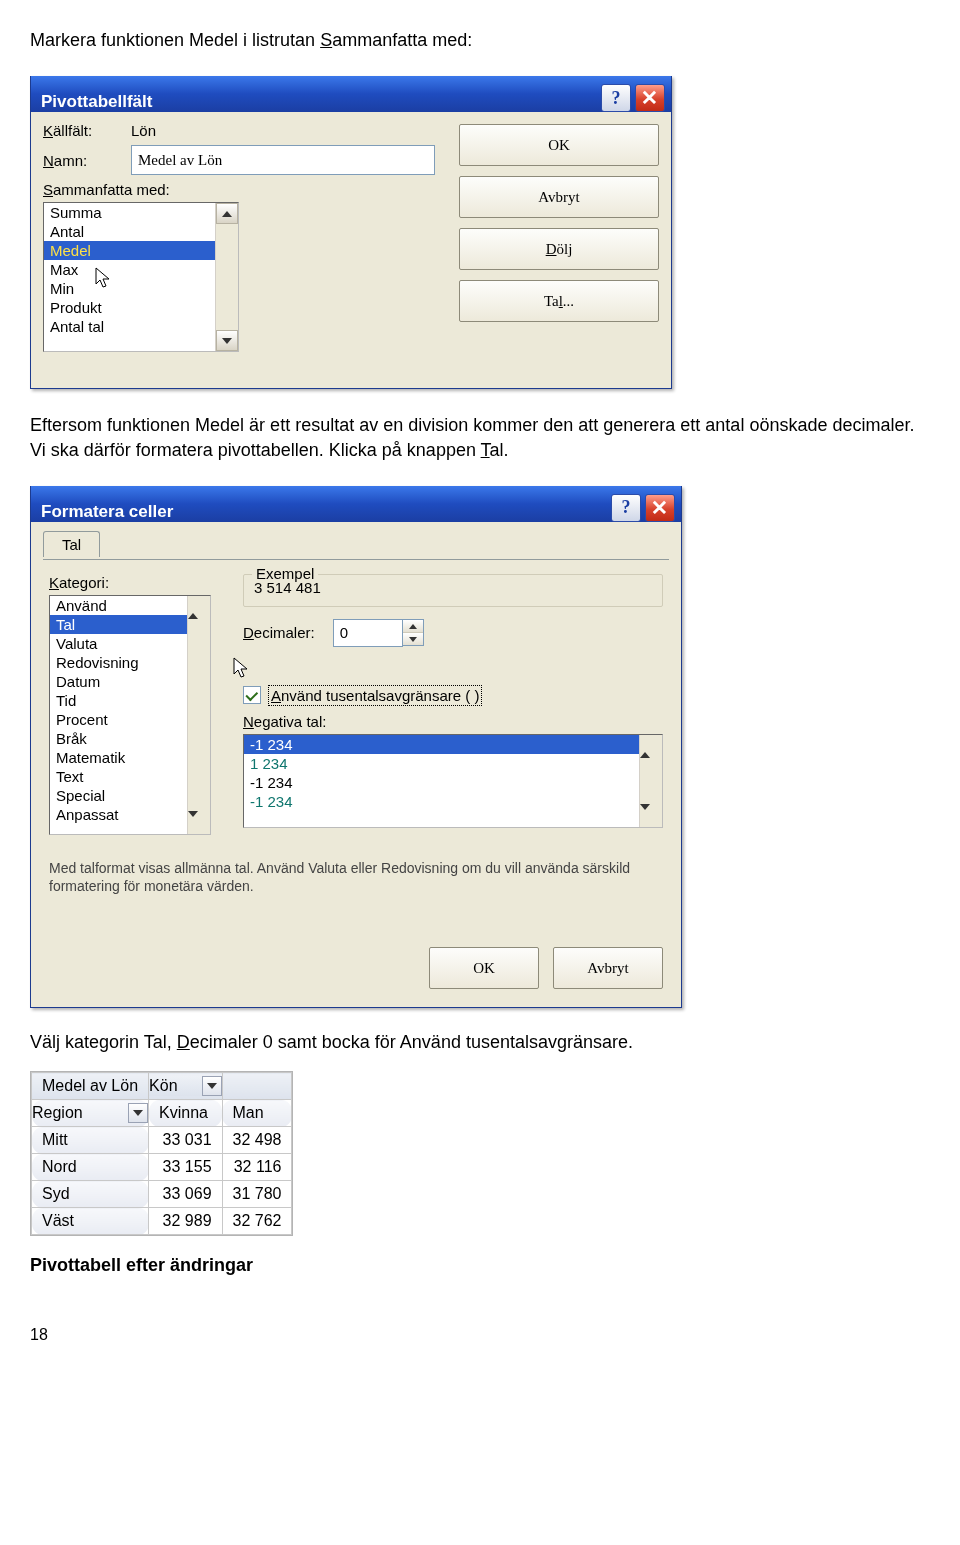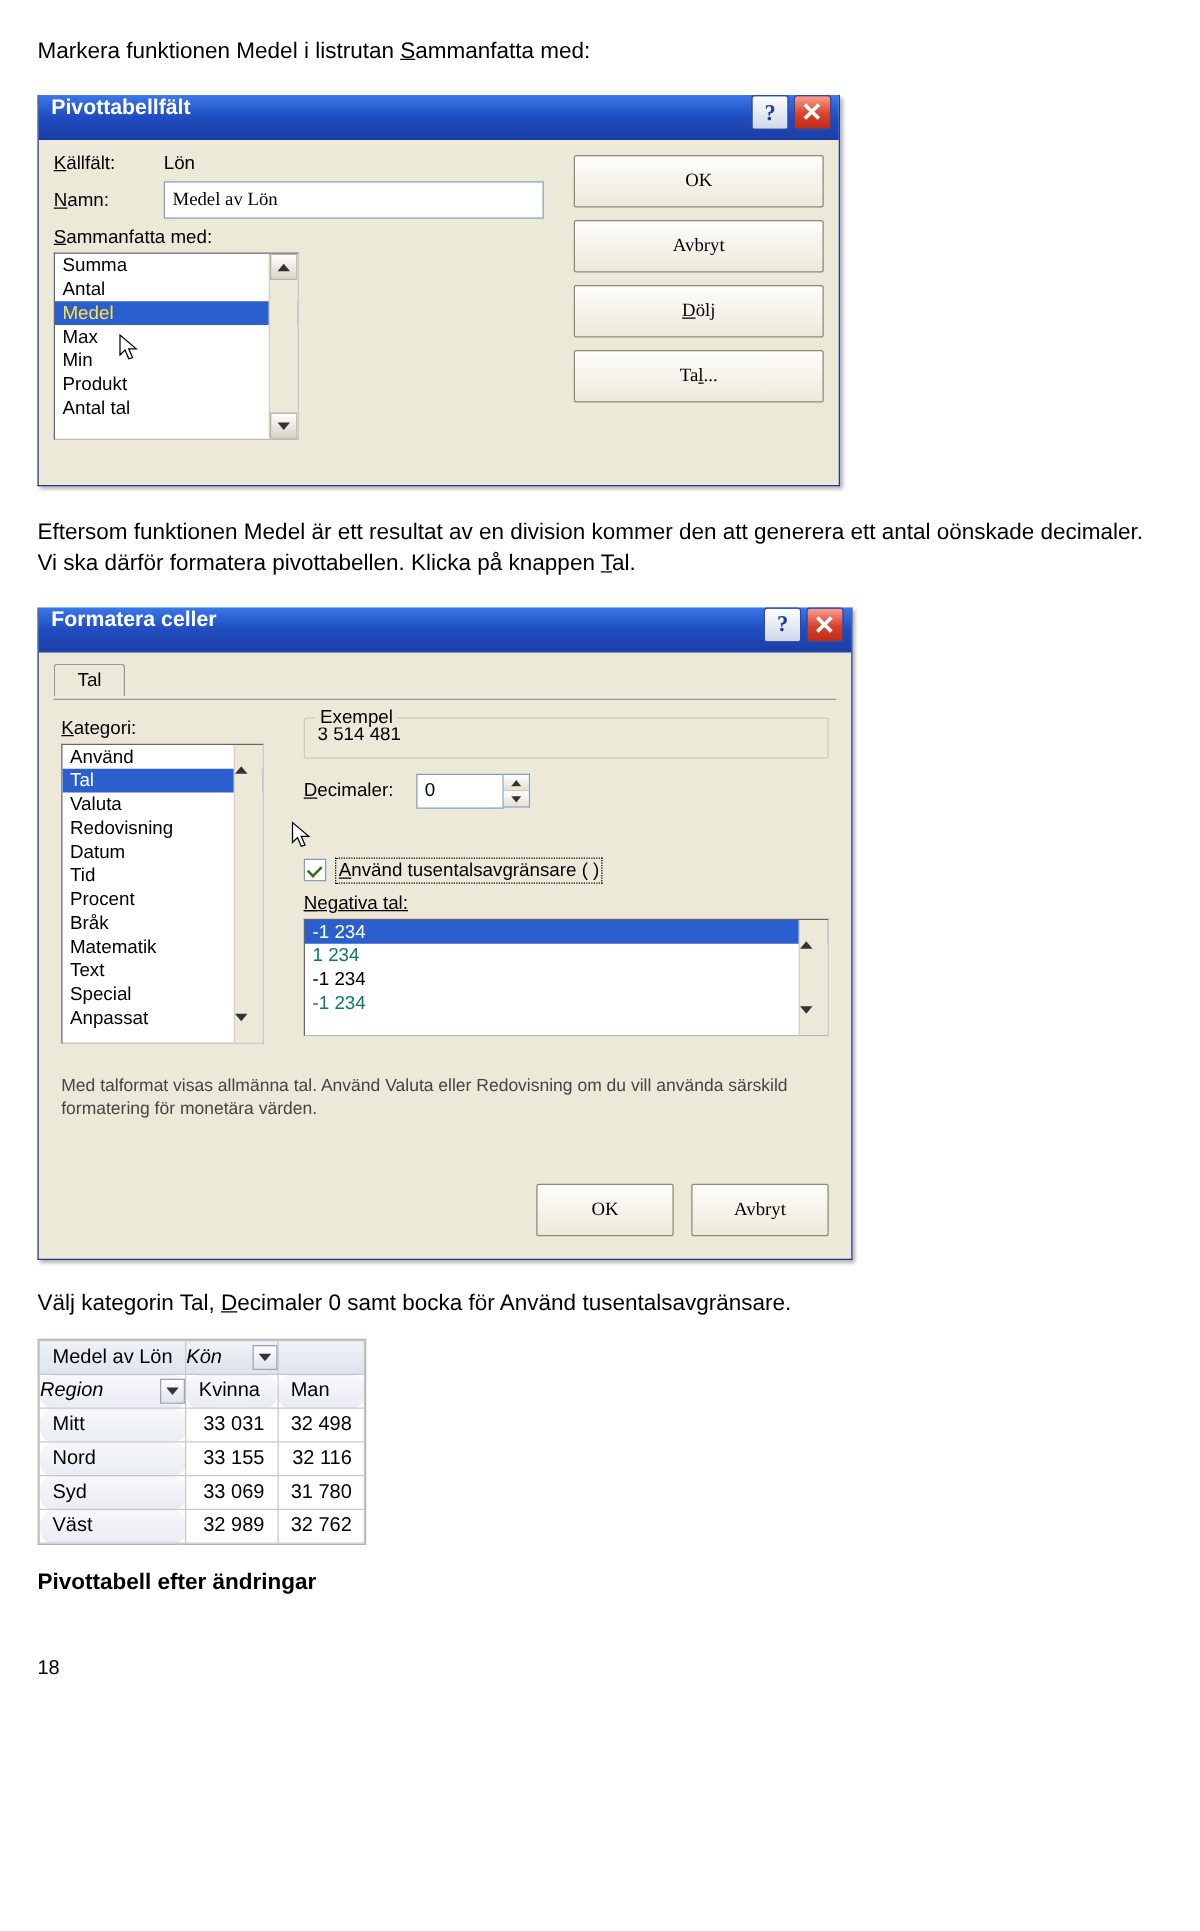--- a/index.html
+++ b/index.html
@@ -24,21 +24,21 @@
     font-family: Tahoma, Verdana, sans-serif;
     font-size: 15px;
     color: #000;
     margin-bottom: 24px;
   }
   .titlebar {
     height: 36px;
     background: linear-gradient(to bottom,#3b78ea 0%,#1f4cbf 50%,#1b3ea3 100%);
     color: #fff;
     display: flex;
-    align-items: flex-start;
+    align-items: flex-end;
     padding: 0 6px 0 10px;
     font-weight: bold;
     font-size: 17px;
     margin-top: 24px;
   }
   .titlebar .title { flex: 1; }
   .tbtn {
     width: 28px; height: 26px;
     background: linear-gradient(to bottom,#fefefe,#cfd7e8);
     border: 1px solid #2b4ba8;
@@ -162,21 +162,21 @@
   .dlg2-footer .winbtn { width:110px;}
 
   
   .para3 { margin: 10px 0 18px 0; }
 
   
   .res-wrap { display:inline-block; border:1px solid #b4b4b4;}
   table.res { border-collapse: collapse; font-family: Arial, sans-serif; font-size:16px;}
   table.res td, table.res th { border:1px solid #c8c8c8; padding:4px 10px;}
   .hdrcell { background: linear-gradient(#eef1f6,#dde3ed); font-weight:normal; text-align:left;}
-  .hdrcell.drop { display:flex; align-items:center; justify-content:space-between; gap:24px;font-style:italic;}
+  .hdrcell.drop { display:flex; align-items:center; justify-content:space-between; gap:24px;}
   .drop-arrow { width:18px; height:18px; border:1px solid #9aa2b4; background:linear-gradient(#fff,#dfe3ec); display:inline-flex; align-items:center; justify-content:center;}
   .drop-arrow::after{content:"";width:0;height:0;border-left:5px solid transparent;border-right:5px solid transparent;border-top:6px solid #333;}
   table.res td { background:#fff;border-radius:11px;}
   table.res td.rowhdr { background:linear-gradient(#f7f8fb,#e9ecf3); }
   td.num { text-align:right;}
 
   .caption { font-weight:bold; margin:14px 0 50px 0;}
   .pagenum { font-size:16px; }
 
   .u{text-decoration: underline;}
@@ -308,21 +308,21 @@
       </div>
       <span class="cursor2">
         <svg width="16" height="22" viewBox="0 0 16 22">
             <path d="M1 1 L1 17 L5 13 L8 20 L11 19 L8 12 L14 12 Z" fill="#fff" stroke="#000" stroke-width="1"></path>
           </svg>
       </span>
       <div class="cb-row">
         <span class="chk"></span>
         <span class="dot-outline"><span class="u">A</span>nvänd tusentalsavgränsare ( )</span>
       </div>
-      <div style="margin-bottom:4px;text-decoration:underline;"><span class="u">N</span>egativa tal:</div>
+      <div style="margin-bottom:4px;"><span class="u">N</span>egativa tal:</div>
       <div class="neglist">
         <div class="item sel">-1 234</div>
         <div class="item red">1 234</div>
         <div class="item">-1 234</div>
         <div class="item red">-1 234</div>
         <div class="scroll">
           <div class="arrow"><span class="tri-up"></span></div>
           <div class="arrow dn" style="position:absolute;bottom:0;left:0;right:0;"><span class="tri-dn"></span></div>
         </div>
       </div>

